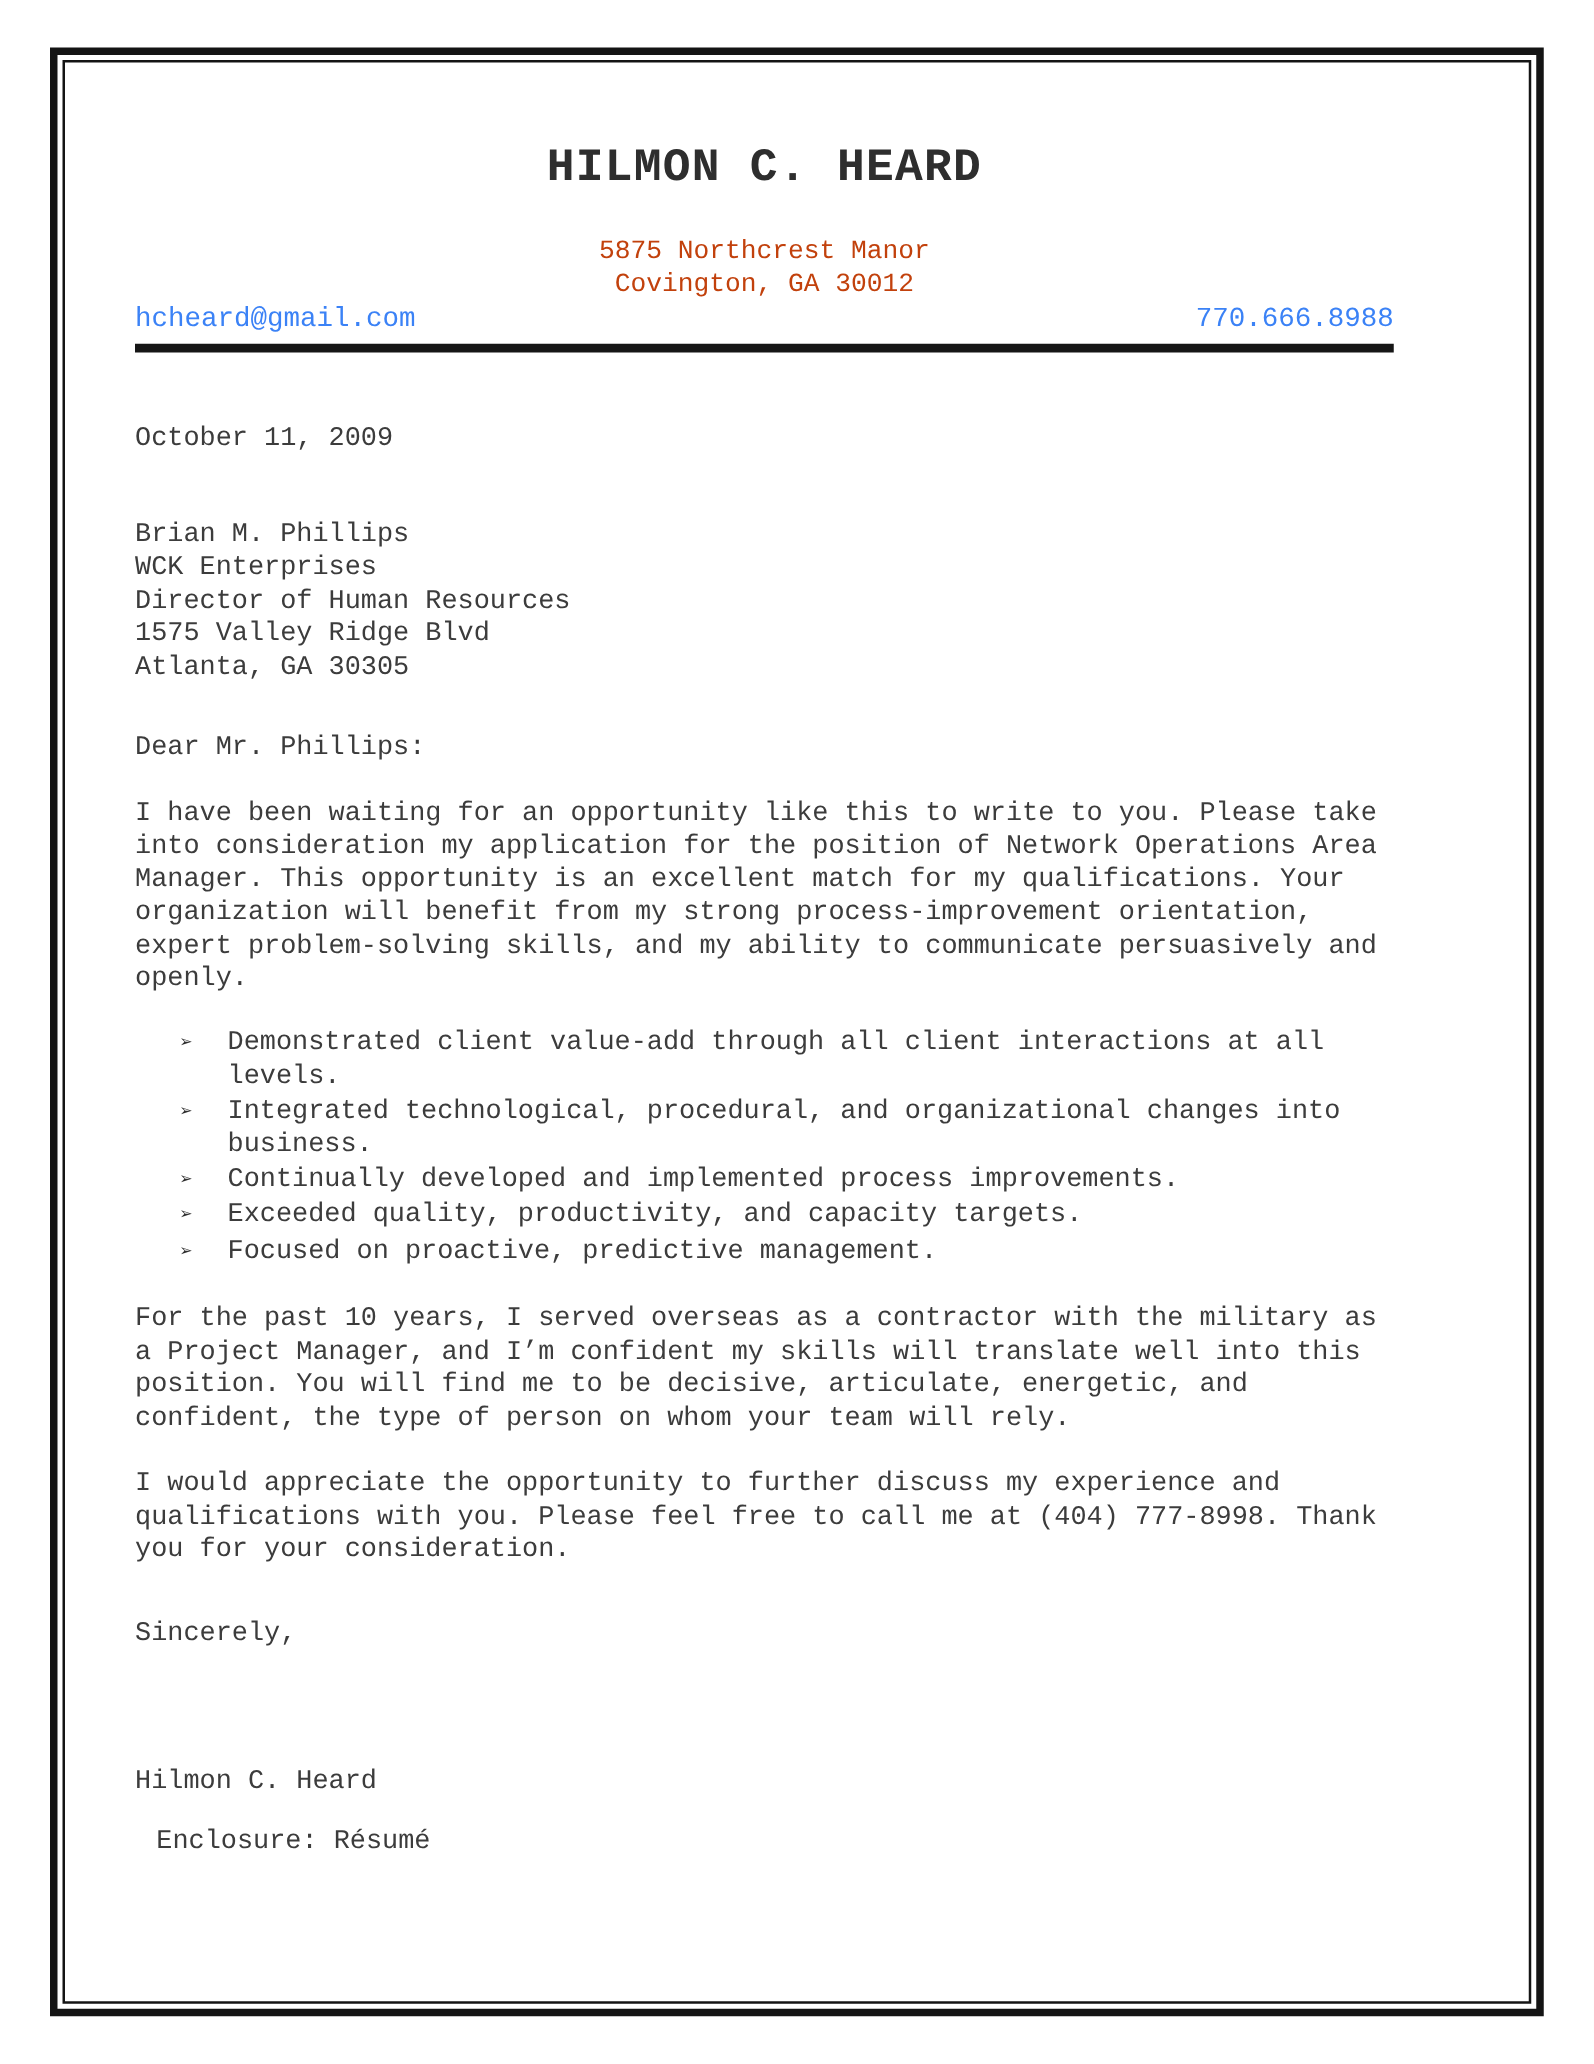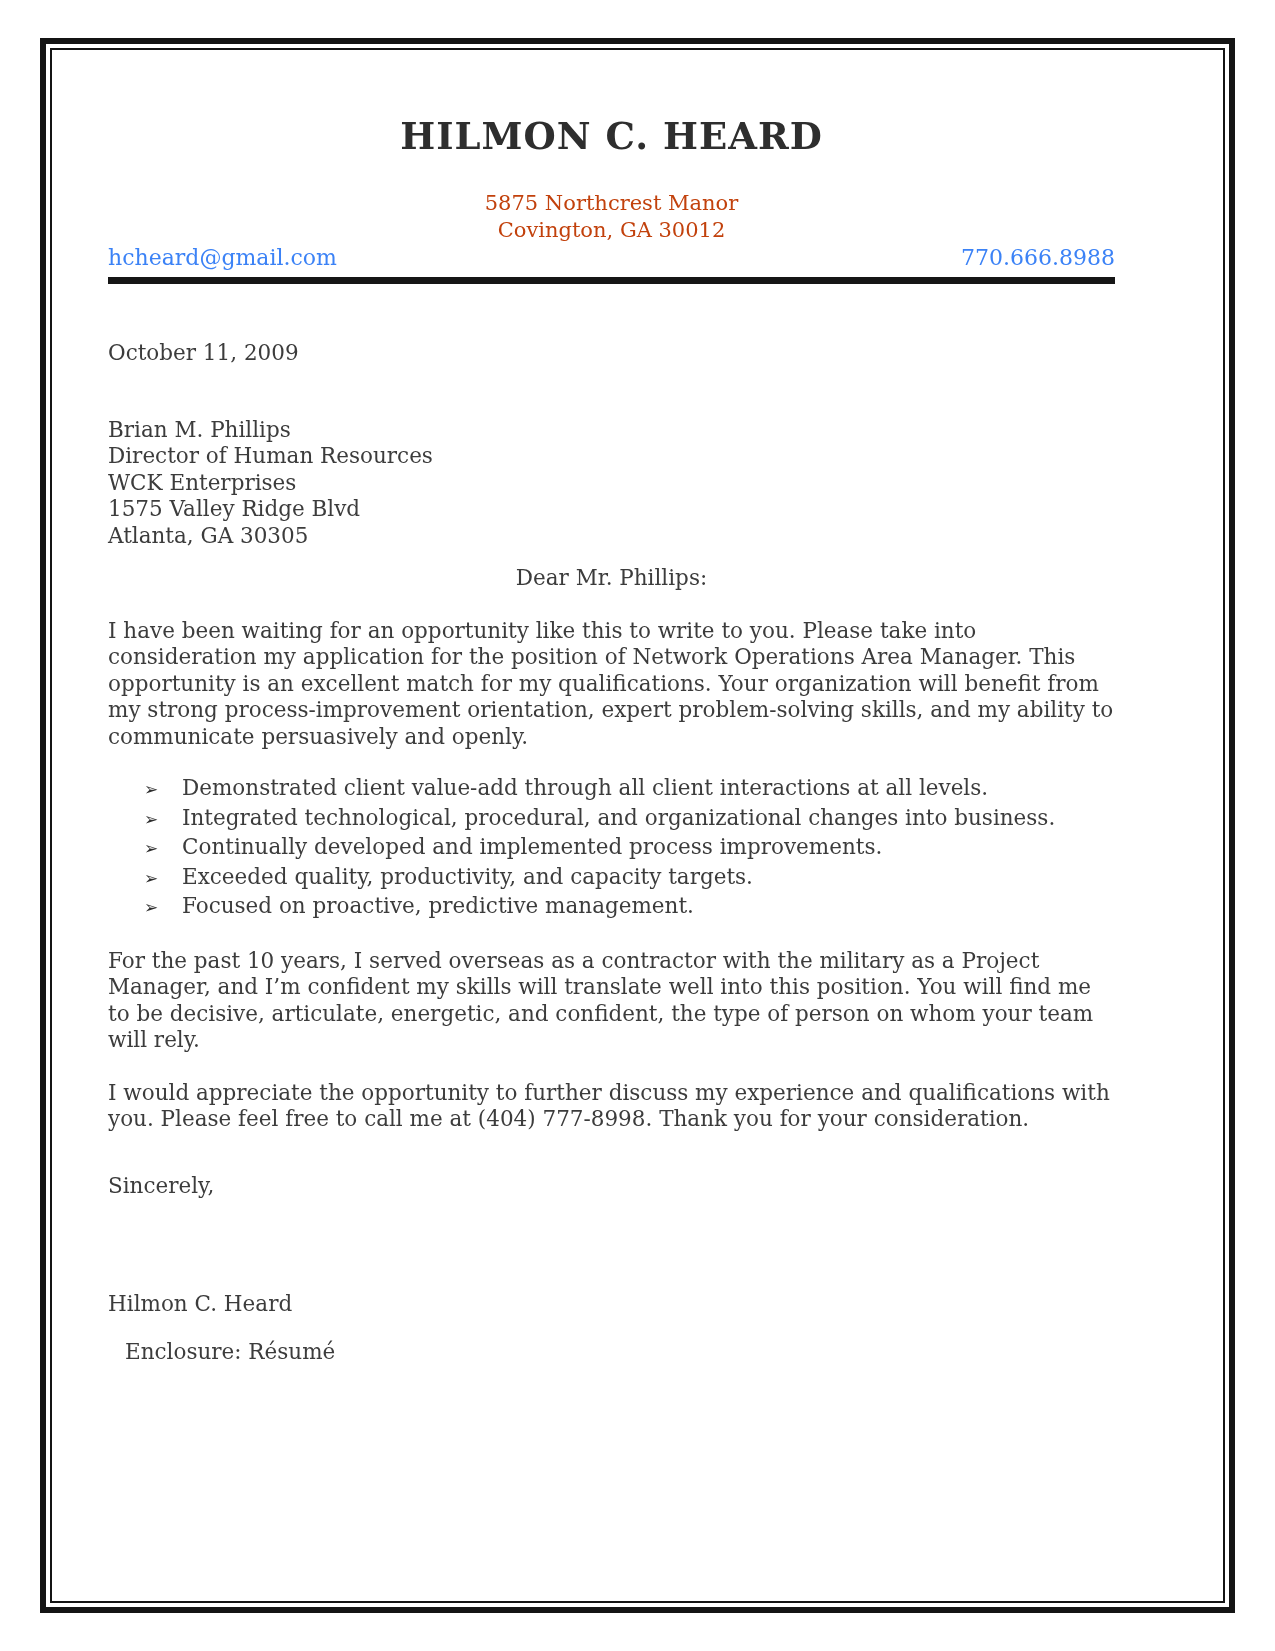--- a/index.html
+++ b/index.html
@@ -1,15 +1,15 @@
 <!DOCTYPE html>
 <html><head>
 <meta charset="utf-8">
 <style>
-  * { margin: 0; padding: 0; box-sizing: border-box; }
+  * { margin: 0; padding: 0; box-sizing: border-box; font-family: Liberation Mono, monospace; }
   html, body {
     width: 1275px;
     background: #fdfdfd;
     font-family: "DejaVu Serif", "Liberation Serif", serif;
     color: #3a3a3a;
   }
   .page {
     position: relative;
     width: 1275px;
     height: 1651px;
@@ -61,21 +61,21 @@
     border-bottom: 2px solid #161616;
   }
   
   .letter {
     font-size: 21.5px;
     line-height: 26.5px;
     color: #3c3c3c;
   }
   .date { margin-top: 56px; }
   .recipient { margin-top: 50px; }
-  .salutation { margin-top: 16px; text-align: center; }
+  .salutation { margin-top: 38px; }
   .para { margin-top: 26px; }
   .highlights-intro { margin-top: 26px; }
   ul.highlights {
     list-style: none;
     margin-top: 24px;
   }
   ul.highlights li {
     display: flex;
     align-items: baseline;
     padding-left: 36px;
@@ -110,22 +110,22 @@
             <span>770.666.8988</span>
           </div>
           <div class="header-divider"></div>
         </div>
 
         <div class="letter">
           <div class="date">October 11, 2009</div>
 
           <div class="recipient">
             <div>Brian M. Phillips</div>
+            <div>WCK Enterprises</div>
             <div>Director of Human Resources</div>
-            <div>WCK Enterprises</div>
             <div>1575 Valley Ridge Blvd</div>
             <div>Atlanta, GA 30305</div>
           </div>
 
           <div class="salutation">Dear Mr. Phillips:</div>
 
           <p class="para">I have been waiting for an opportunity like this to write to you. Please take into consideration my application for the position of Network Operations Area Manager. This opportunity is an excellent match for my qualifications. Your organization will benefit from my strong process-improvement orientation, expert problem-solving skills, and my ability to communicate persuasively and openly.</p>
 
 
           <ul class="highlights">

